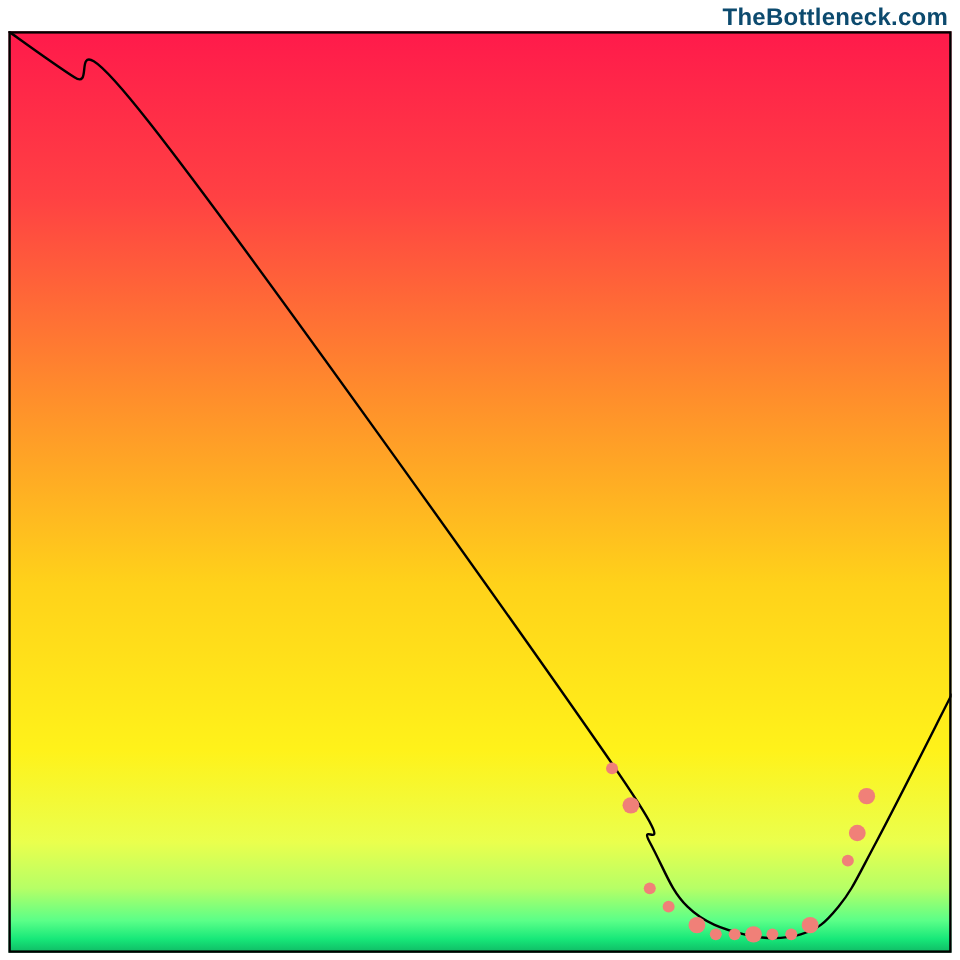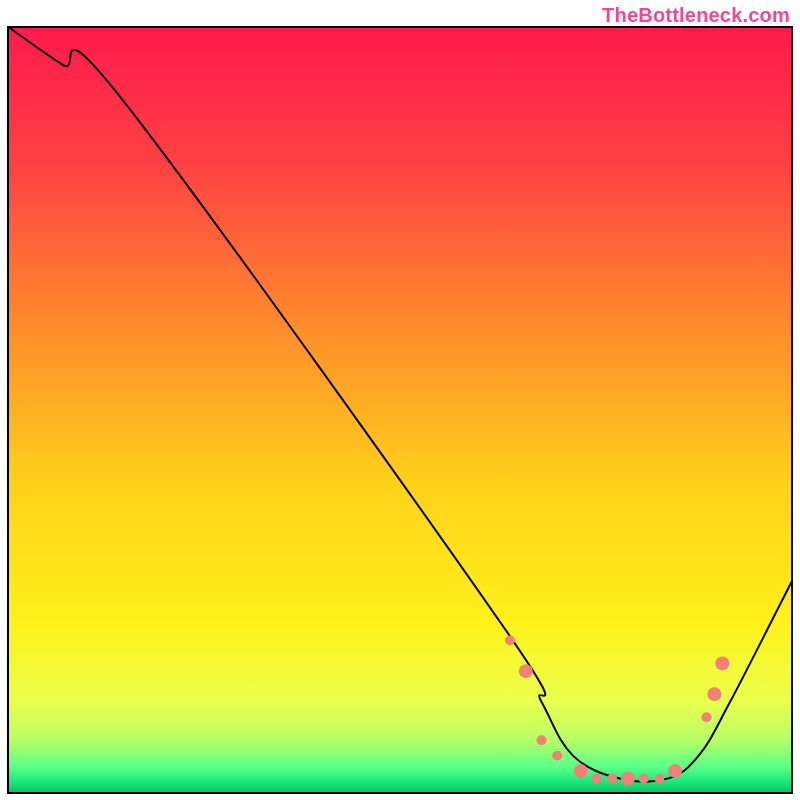--- a/index.html
+++ b/index.html
@@ -16,21 +16,21 @@
     width: 800px;
     height: 800px;
     box-sizing: border-box;
   }
   .attribution {
     position: absolute;
     top: 4px;
     right: 10px;
     font-size: 20px;
     font-weight: 600;
-    color: #ec4899;
+    color: #0c4a6e;
     letter-spacing: 0.2px;
     z-index: 10;
   }
   .plot-wrap {
     position: absolute;
     left: 7px;
     top: 26px;
     width: 786px;
     height: 768px;
   }

